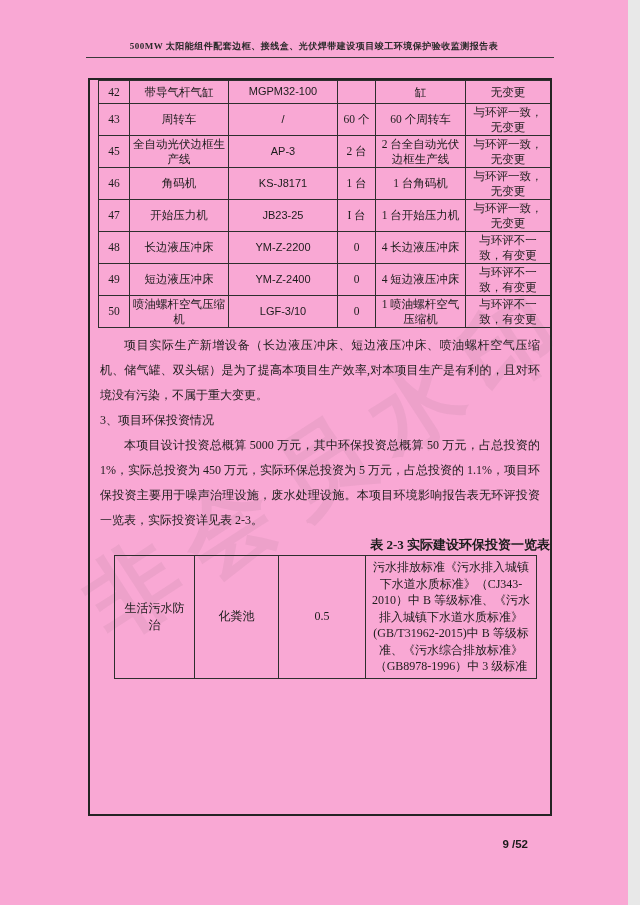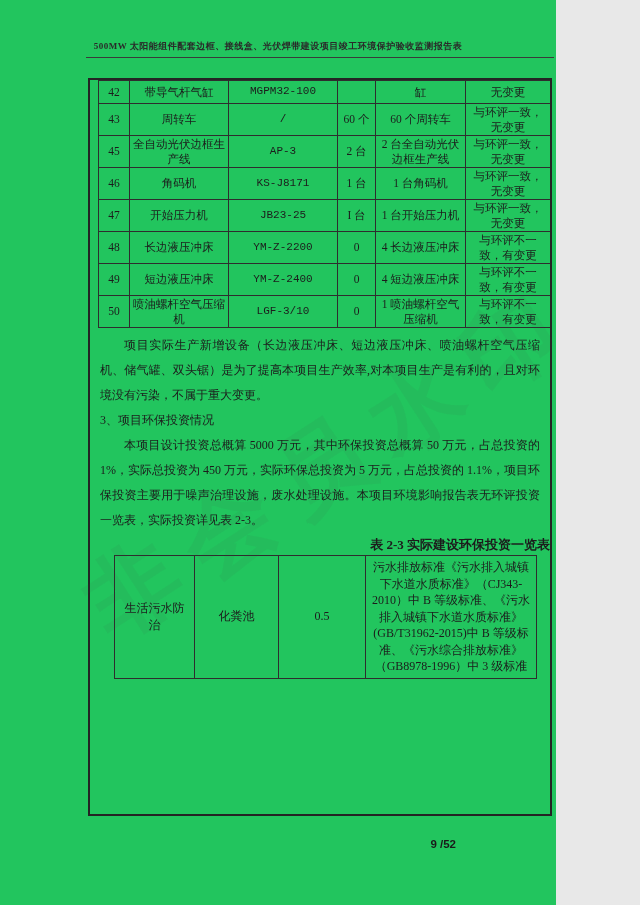--- a/index.html
+++ b/index.html
@@ -1,19 +1,19 @@
 <!DOCTYPE html>
 <html><head>
 <meta charset="utf-8">
 <style>
   html,body{margin:0;padding:0;background:#e8e8e8;}
   .page{
     position:relative;
-    width:556px;height:905px;
-    background:#22c55e;
+    width:628px;height:905px;
+    background:#f9a8d4;
     font-family:"Liberation Serif","DejaVu Serif",serif;
     color:#1c1c1c;
     overflow:hidden;
   }
   
   .doc-header{
     position:absolute;top:40px;left:0;right:0;
     text-align:center;
     font-size:9px;font-weight:bold;color:#2a2a2a;
     letter-spacing:0.5px;
@@ -37,21 +37,21 @@
     font-size:11.5px;line-height:1.25;
   }
   table.equip td{
     border:1px solid #2e2e2e;
     text-align:center;vertical-align:middle;
     padding:1px 3px;
     overflow:hidden;
   }
   table.equip tr{height:32px;}
   table.equip tr.short{height:23px;}
-  table.equip td.model{font-family:Liberation Mono, monospace;font-size:11px;}
+  table.equip td.model{font-family:Liberation Sans, sans-serif;font-size:11px;}
   
   .text-block{
     padding:5px 10px 0 10px;
     font-size:12px;line-height:25px;
     text-align:justify;
   }
   .text-block p{margin:0;}
   .text-block p.indent{text-indent:2em;}
   
   .table-title{

